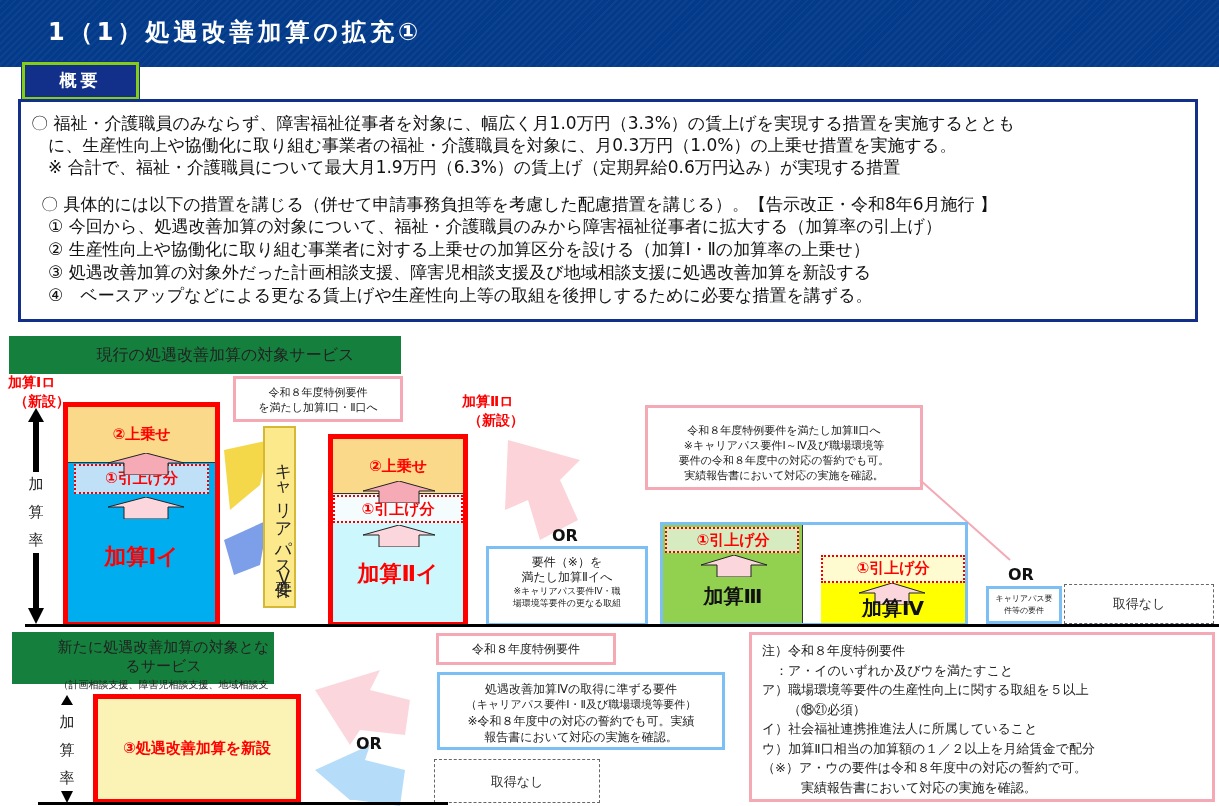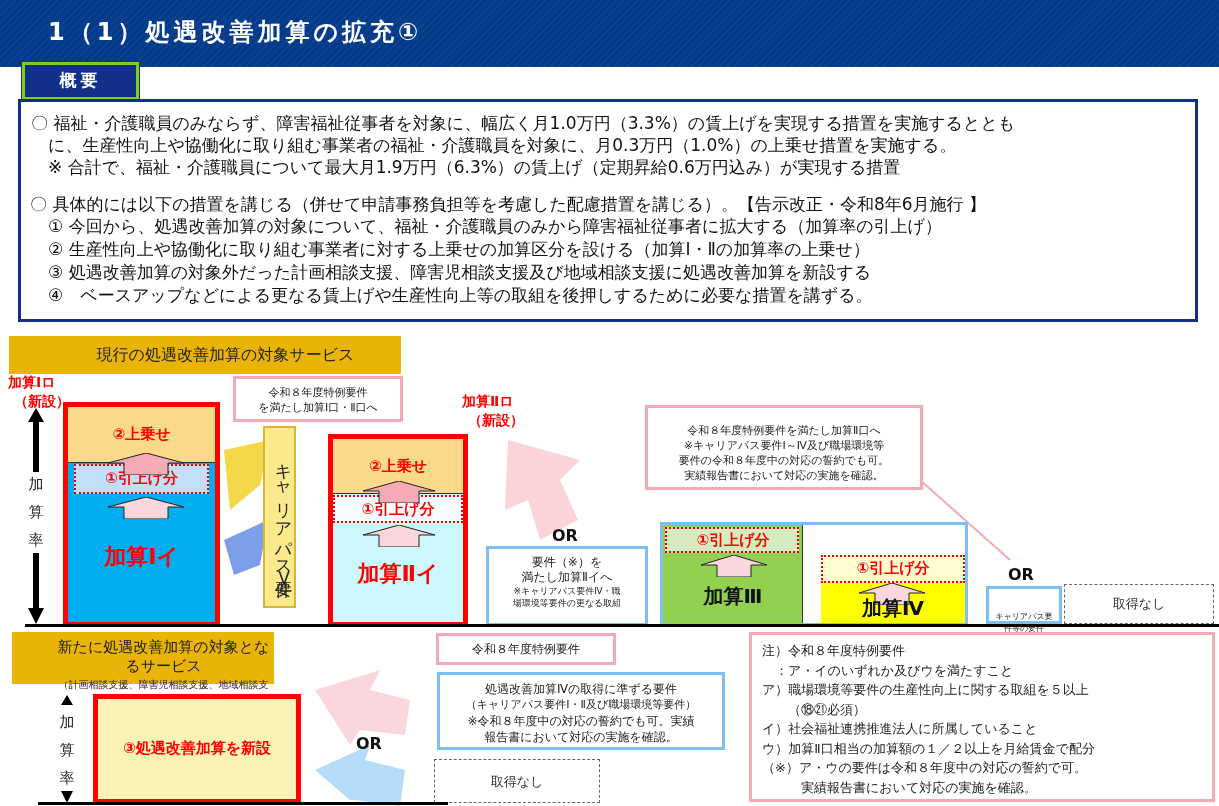--- a/index.html
+++ b/index.html
@@ -3,21 +3,21 @@
 <meta charset="utf-8">
 <style>
 *{box-sizing:border-box;margin:0;padding:0;}
 body{width:1219px;height:806px;background:#fff;font-family:"DejaVu Sans","Liberation Sans",sans-serif;position:relative;overflow:hidden;color:#111;}
 .abs{position:absolute;}
 .header{left:0;top:0;width:1219px;height:67px;background:#033a8a;background-image:repeating-linear-gradient(135deg,rgba(255,255,255,0.04) 0 2px,transparent 2px 5px);}
 .header .title{position:absolute;left:48px;top:16px;color:#fff;font-size:24px;letter-spacing:4px;font-weight:bold;}
 .tab{left:22px;top:62px;width:117px;height:38px;background:#12308a;border:3px solid #84cc16;outline:1px solid #12308a;color:#fff;font-weight:bold;font-size:17px;text-align:center;line-height:30px;letter-spacing:4px;}
 .summary{left:18px;top:99px;width:1180px;height:223px;border:3px solid #12308a;}
 .summary .line{position:absolute;font-size:17px;white-space:nowrap;color:#111;}
-.teal{background:#eab308;padding-left:41px;}
+.teal{background:#15803d;padding-left:41px;}
 .sec1{left:9px;top:336px;width:392px;height:38px;font-size:16px;text-align:center;line-height:38px;color:#222;}
 .sec2{left:12px;top:632px;width:262px;height:52px;text-align:center;color:#222;}
 .sec2 .t{font-size:15px;margin-top:6px;}
 .sec2 .s{font-size:10px;margin-top:2px;}
 .red{color:#f00;font-weight:bold;text-align:center;}
 .baseline{height:3px;background:#000;}
 .vaxis{font-size:15px;color:#222;text-align:center;width:20px;line-height:28px;}
 .bar-red{border:5px solid #f00;}
 .dotted{border:2px dotted #e00;}
 .callout{background:#fff;border:3px solid #f4a9b5;font-size:11px;text-align:center;color:#222;line-height:15px;}
@@ -30,21 +30,21 @@
 
 <div class="abs header">
   <div class="title">1（1）処遇改善加算の拡充①</div>
 </div>
 <div class="abs tab">概要</div>
 
 <div class="abs summary">
   <div class="line" style="left:10px;top:10px;">〇 福祉・介護職員のみならず、障害福祉従事者を対象に、幅広く月1.0万円（3.3%）の賃上げを実現する措置を実施するととも</div>
   <div class="line" style="left:10px;top:32px;">　に、生産性向上や協働化に取り組む事業者の福祉・介護職員を対象に、月0.3万円（1.0%）の上乗せ措置を実施する。</div>
   <div class="line" style="left:10px;top:54px;">　※ 合計で、福祉・介護職員について最大月1.9万円（6.3%）の賃上げ（定期昇給0.6万円込み）が実現する措置</div>
-  <div class="line" style="left:9px;top:91px;text-align:center;">〇 具体的には以下の措置を講じる（併せて申請事務負担等を考慮した配慮措置を講じる）。【告示改正・令和8年6月施行 】</div>
+  <div class="line" style="left:20px;top:91px;text-align:center;">〇 具体的には以下の措置を講じる（併せて申請事務負担等を考慮した配慮措置を講じる）。【告示改正・令和8年6月施行 】</div>
   <div class="line" style="left:10px;top:113px;">　① 今回から、処遇改善加算の対象について、福祉・介護職員のみから障害福祉従事者に拡大する（加算率の引上げ）</div>
   <div class="line" style="left:10px;top:136px;">　② 生産性向上や協働化に取り組む事業者に対する上乗せの加算区分を設ける（加算Ⅰ・Ⅱの加算率の上乗せ）</div>
   <div class="line" style="left:10px;top:159px;">　③ 処遇改善加算の対象外だった計画相談支援、障害児相談支援及び地域相談支援に処遇改善加算を新設する</div>
   <div class="line" style="left:10px;top:182px;">　④　ベースアップなどによる更なる賃上げや生産性向上等の取組を後押しするために必要な措置を講ずる。</div>
 </div>
 
 <div class="abs teal sec1">現行の処遇改善加算の対象サービス</div>
 
 <div class="abs red" style="left:8px;top:374px;font-size:14px;">加算Ⅰロ</div>
 <div class="abs red" style="left:14px;top:393px;font-size:14px;">（新設）</div>
@@ -140,21 +140,21 @@
   <div class="abs" style="left:158px;top:44px;width:144px;height:54px;background:#ffff00;"></div>
   <div class="abs dotted" style="left:158px;top:30px;width:144px;height:28px;background:#fffbd1;"></div>
   <div class="abs red" style="left:158px;top:34px;width:144px;text-align:center;font-size:15px;">①引上げ分</div>
   <svg class="abs" style="left:194px;top:58px;" width="70" height="22">
       <polygon points="35,0 68,10 52,10 52,22 18,22 18,10 2,10" fill="#fbd6dc" stroke="#222"></polygon>
     </svg>
   <div class="abs" style="left:158px;top:70px;width:144px;text-align:center;font-size:20px;font-weight:bold;">加算Ⅳ</div>
 </div>
 
 <div class="abs or" style="left:1008px;top:565px;">OR</div>
-<div class="abs callout-blue" style="left:986px;top:586px;width:76px;height:38px;font-size:8px;line-height:12px;padding-top:22px;">
+<div class="abs callout-blue" style="left:986px;top:586px;width:76px;height:38px;font-size:8px;line-height:12px;padding-top:4px;">
   <div>キャリアパス要</div>
     <div>件等の要件</div>
 </div>
 <div class="abs dash" style="left:1064px;top:584px;width:150px;height:40px;line-height:38px;">取得なし</div>
 
 <div class="abs baseline" style="left:25px;top:624px;width:1194px;"></div>
 
 <div class="abs teal sec2">
   <div class="t">新たに処遇改善加算の対象となるサービス</div>
   <div class="s">（計画相談支援、障害児相談支援、地域相談支援）</div>

